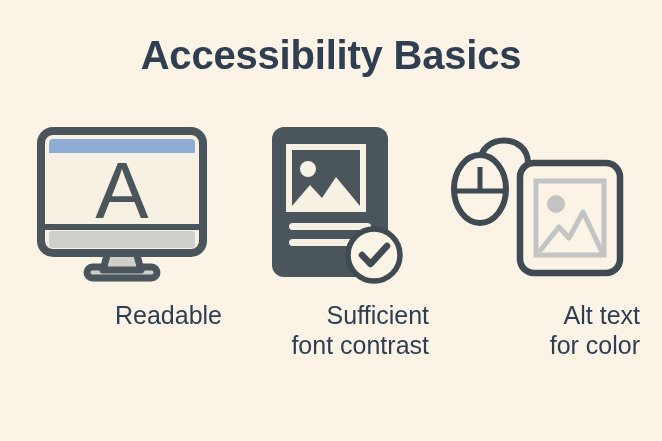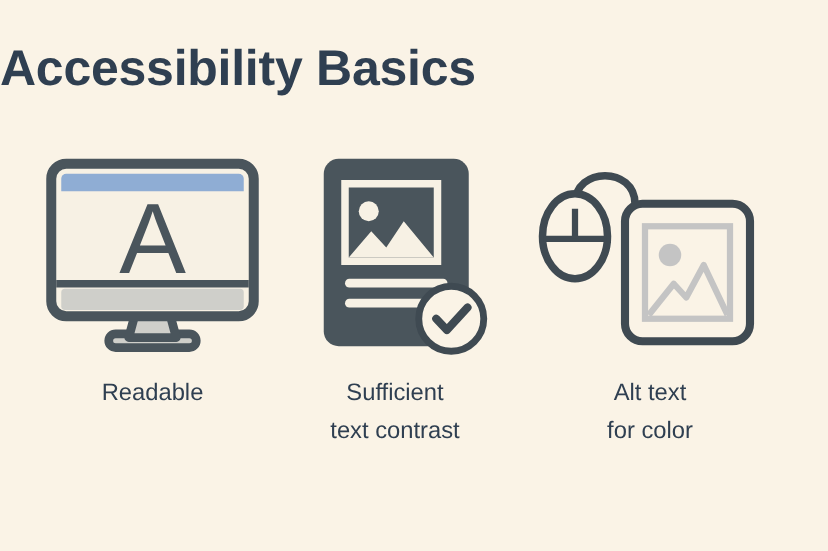--- a/index.html
+++ b/index.html
@@ -15,51 +15,51 @@
     width: 662px;
     height: 441px;
     background: #faf3e6;
     overflow: hidden;
   }
   #title {
     position: absolute;
     top: 33px;
     left: 0;
     width: 662px;
-    text-align: left;
+    text-align: center;
     font-size: 40px;
     font-weight: bold;
     color: #2f3f51;
     letter-spacing: -0.2px;
     white-space: nowrap;
   }
   .card {
     position: absolute;
     top: 110px;
     width: 200px;
     height: 275px;
     display: flex;
     flex-direction: column;
     align-items: center;
   }
   #card-1 { left: 22px; }
-  #card-2 { left: 216px; }
-  #card-3 { left: 420px; }
+  #card-2 { left: 229px; }
+  #card-3 { left: 440px; }
 
   .icon-wrap {
     width: 200px;
     height: 190px;
     display: flex;
     align-items: center;
     justify-content: center;
   }
   .caption {
     width: 200px;
-    text-align: center;
-    font-size: 19px;
+    text-align: right;
+    font-size: 25px;
     line-height: 30px;
     color: #2f3f51;
   }
   .caption .line { display: block; }
 </style>
 </head>
 <body>
 
 <div id="infographic">
 
@@ -103,21 +103,21 @@
 
         <rect x="50" y="108" width="82" height="7" rx="3.5" fill="#f7f1e4"></rect>
         <rect x="50" y="124" width="70" height="7" rx="3.5" fill="#f7f1e4"></rect>
 
         <circle cx="135" cy="140" r="26" fill="#faf3e6" stroke="#3f4a52" stroke-width="5.5"></circle>
         <path d="M123 140 L131.5 149 L148 131" fill="none" stroke="#3f4a52" stroke-width="6.5" stroke-linecap="round" stroke-linejoin="round"></path>
       </svg>
     </div>
     <div class="caption">
       <span class="line">Sufficient</span>
-      <span class="line">text contrast</span>
+      <span class="line">font contrast</span>
     </div>
   </div>
 
   <div class="card" id="card-3">
     <div class="icon-wrap">
       <svg width="180" height="180" viewBox="0 0 180 180">
 
         <path d="M30 48 C30 18, 78 18, 78 48 L78 62" fill="none" stroke="#3f4a52" stroke-width="6" stroke-linecap="round"></path>
 
         <ellipse cx="30" cy="74" rx="26" ry="34" fill="#faf3e6" stroke="#3f4a52" stroke-width="6"></ellipse>

